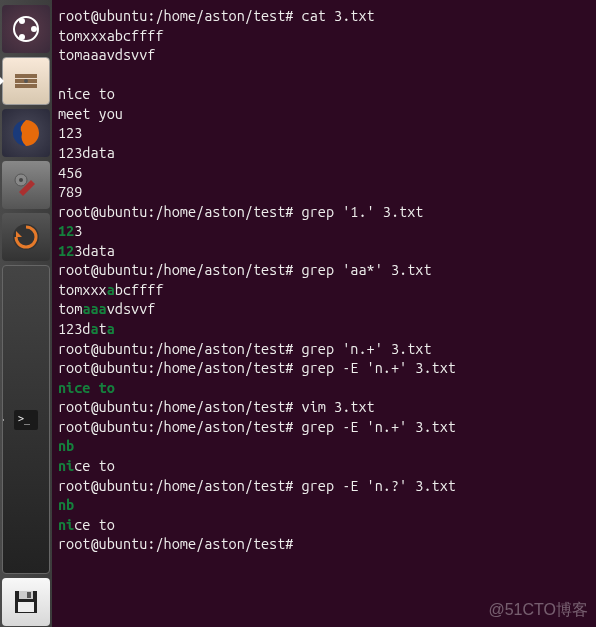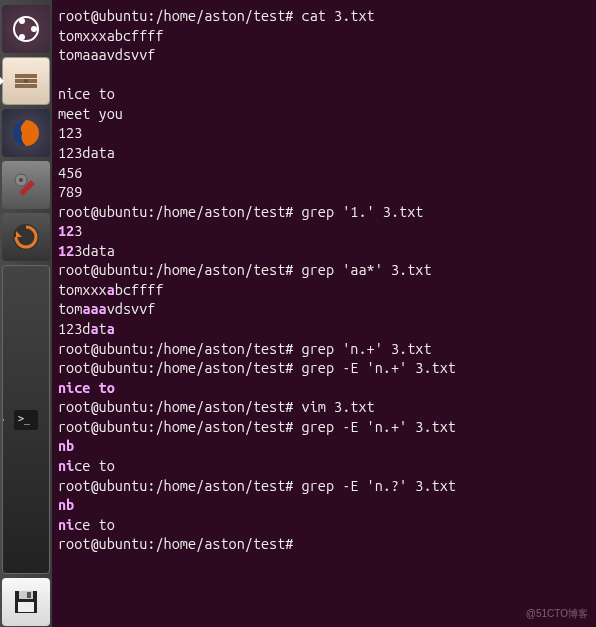--- a/index.html
+++ b/index.html
@@ -54,27 +54,27 @@
       flex: 1;
       background: #2d0922;
       color: #eeeeec;
       padding: 6px 6px;
       font-size: 14.5px;
       line-height: 1.35;
       font-family: "Ubuntu Mono", "DejaVu Sans Mono", monospace;
       white-space: pre;
       overflow: hidden;
     }
-    .match { color: #f0abfc; font-weight: bold; }
+    .match { color: #15803d; font-weight: bold; }
     .watermark {
       position: absolute;
       right: 8px;
       bottom: 6px;
       color: rgba(255,255,255,0.35);
-      font-size: 10px;
+      font-size: 16px;
       font-family: sans-serif;
     }
     .ln { display: block; min-height: 1.35em; }
   </style>
 </head>
 <body>
 
 <div class="launcher">
   <div class="launcher-item ubuntu">
     <svg width="28" height="28" viewBox="0 0 28 28">

